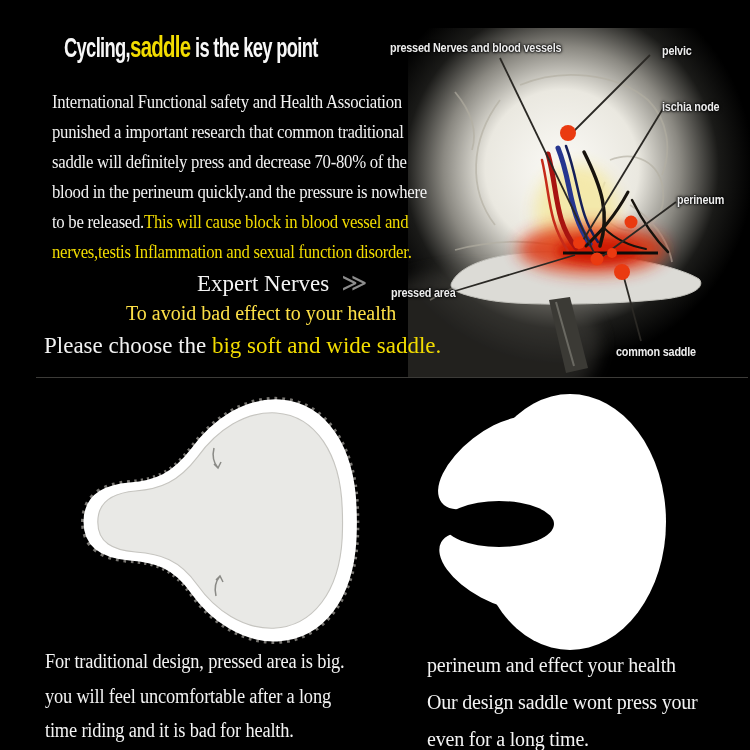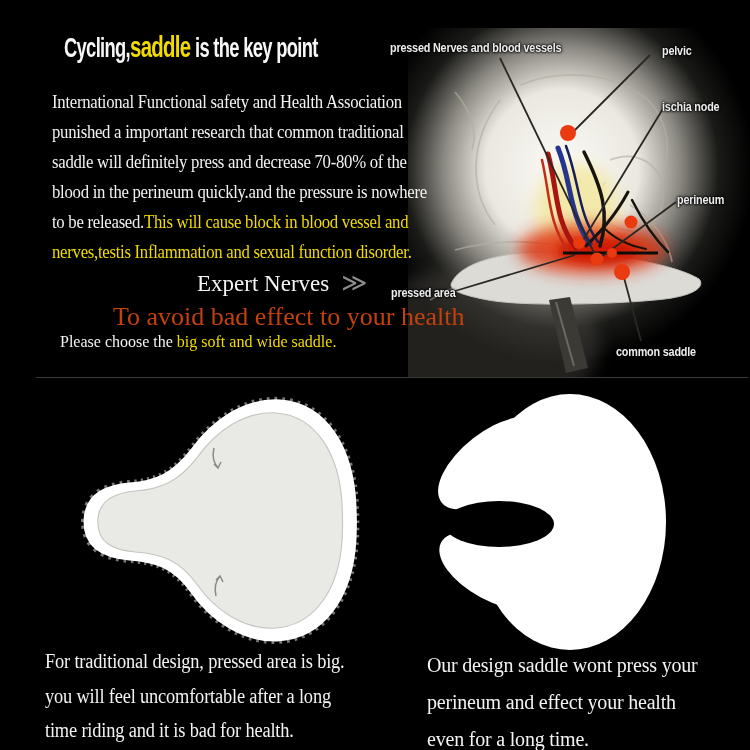--- a/index.html
+++ b/index.html
@@ -21,22 +21,22 @@
   #title .big-yellow{font-size:30px;color:var(--accent-yellow,#f2dc00)}
   
   #intro{
     left:52px;top:92px;font-size:18px;letter-spacing:-.3px;
     transform:scaleX(0.93);transform-origin:left top;
   }
   #intro .iline{height:30px;white-space:nowrap}
   
   #expert-notice{left:197px;top:268px;font-size:23px;white-space:nowrap;color:#f4f4f4}
   #expert-notice .chev{color:#8d8d8d;font-size:25px;margin-left:12px;letter-spacing:-3px}
-  #avoid-line{left:113px;top:302px;font-size:26px;white-space:nowrap;color:#c2410c}
-  #choose-line{left:60px;top:333px;font-size:16px;white-space:nowrap}
+  #avoid-line{left:126px;top:302px;font-size:20px;white-space:nowrap;color:#fde047}
+  #choose-line{left:44px;top:333px;font-size:23px;white-space:nowrap}
   
   .lbl{
     font-family:"Liberation Sans",sans-serif;font-weight:bold;
     font-size:12px;letter-spacing:-.2px;color:#ededed;white-space:nowrap;
     transform:scaleX(0.9);transform-origin:left top;
     text-shadow:0 0 4px #000,0 0 3px #000,0 0 2px #000;
   }
   #lbl-pressed-nerves{left:390px;top:41px}
   #lbl-pelvic{left:662px;top:44px}
   #lbl-ischia{left:662px;top:100px}
@@ -170,16 +170,16 @@
     <ellipse cx="499" cy="524" rx="55" ry="23" fill="#000000"></ellipse>
   </g>
 </svg>
 
 <div class="abs caption" id="caption-left">
   <div class="cline">For traditional design, pressed area is big.</div>
   <div class="cline">you will feel uncomfortable after a long</div>
   <div class="cline">time riding and it is bad for health.</div>
 </div>
 <div class="abs caption" id="caption-right">
+  <div class="cline">perineum and effect your health</div>
   <div class="cline">Our design saddle wont press your</div>
-  <div class="cline">perineum and effect your health</div>
   <div class="cline">even for a long time.</div>
 </div>
 
 </body></html>

